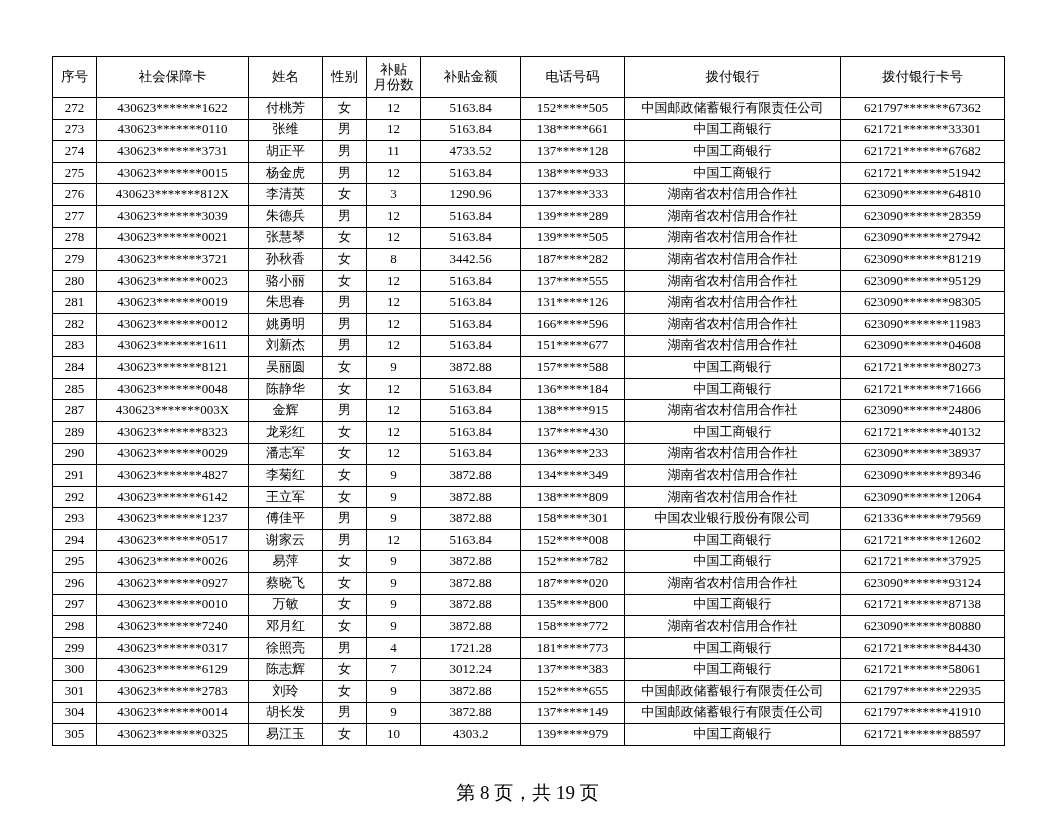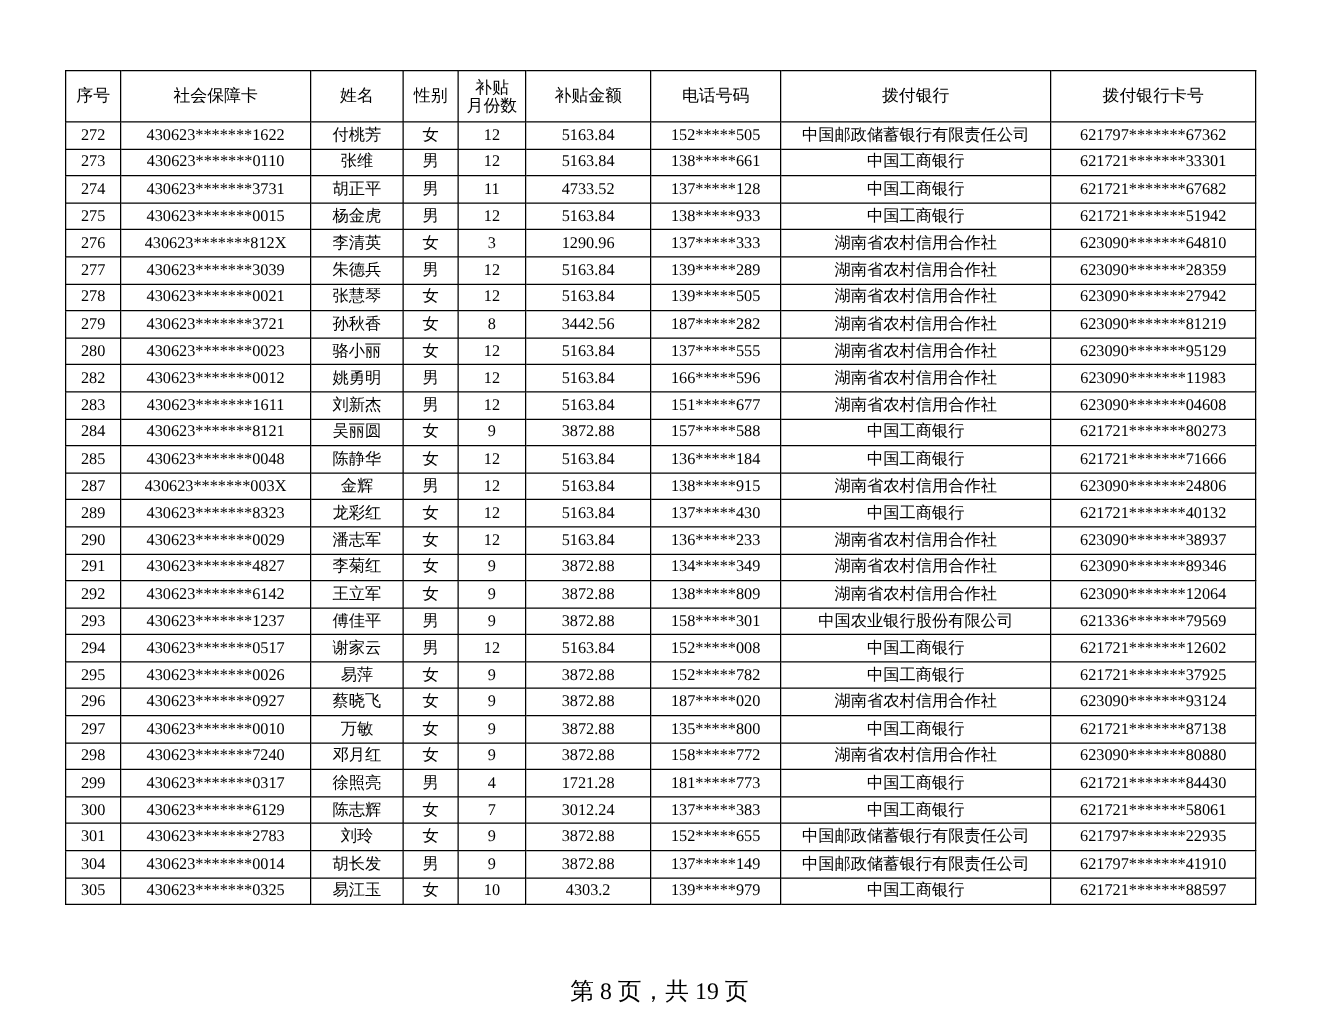--- a/index.html
+++ b/index.html
@@ -210,20 +210,31 @@
             <td class="mono-ish">430623*******0023</td>
             <td>骆小丽</td>
             <td>女</td>
             <td>12</td>
             <td>5163.84</td>
             <td>137*****555</td>
             <td>湖南省农村信用合作社</td>
             <td class="mono-ish">623090*******95129</td>
           </tr>
           <tr>
+            <td>281</td>
+            <td class="mono-ish">430623*******0019</td>
+            <td>朱思春</td>
+            <td>男</td>
+            <td>12</td>
+            <td>5163.84</td>
+            <td>131*****126</td>
+            <td>湖南省农村信用合作社</td>
+            <td class="mono-ish">623090*******98305</td>
+          </tr>
+          <tr>
             <td>282</td>
             <td class="mono-ish">430623*******0012</td>
             <td>姚勇明</td>
             <td>男</td>
             <td>12</td>
             <td>5163.84</td>
             <td>166*****596</td>
             <td>湖南省农村信用合作社</td>
             <td class="mono-ish">623090*******11983</td>
           </tr>

